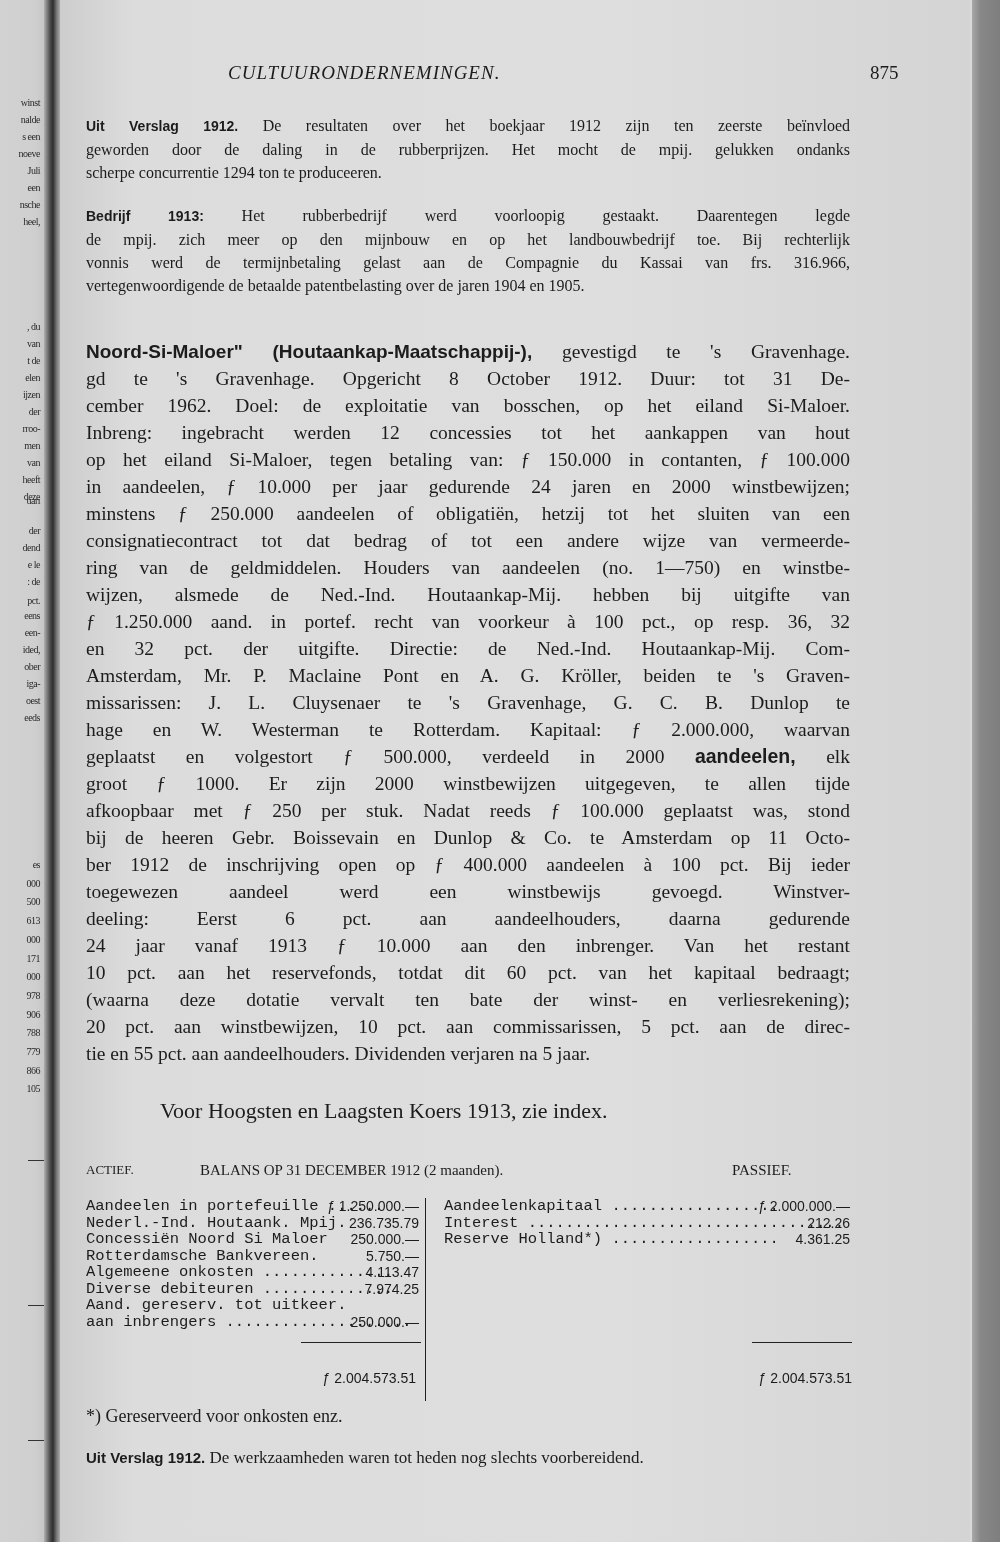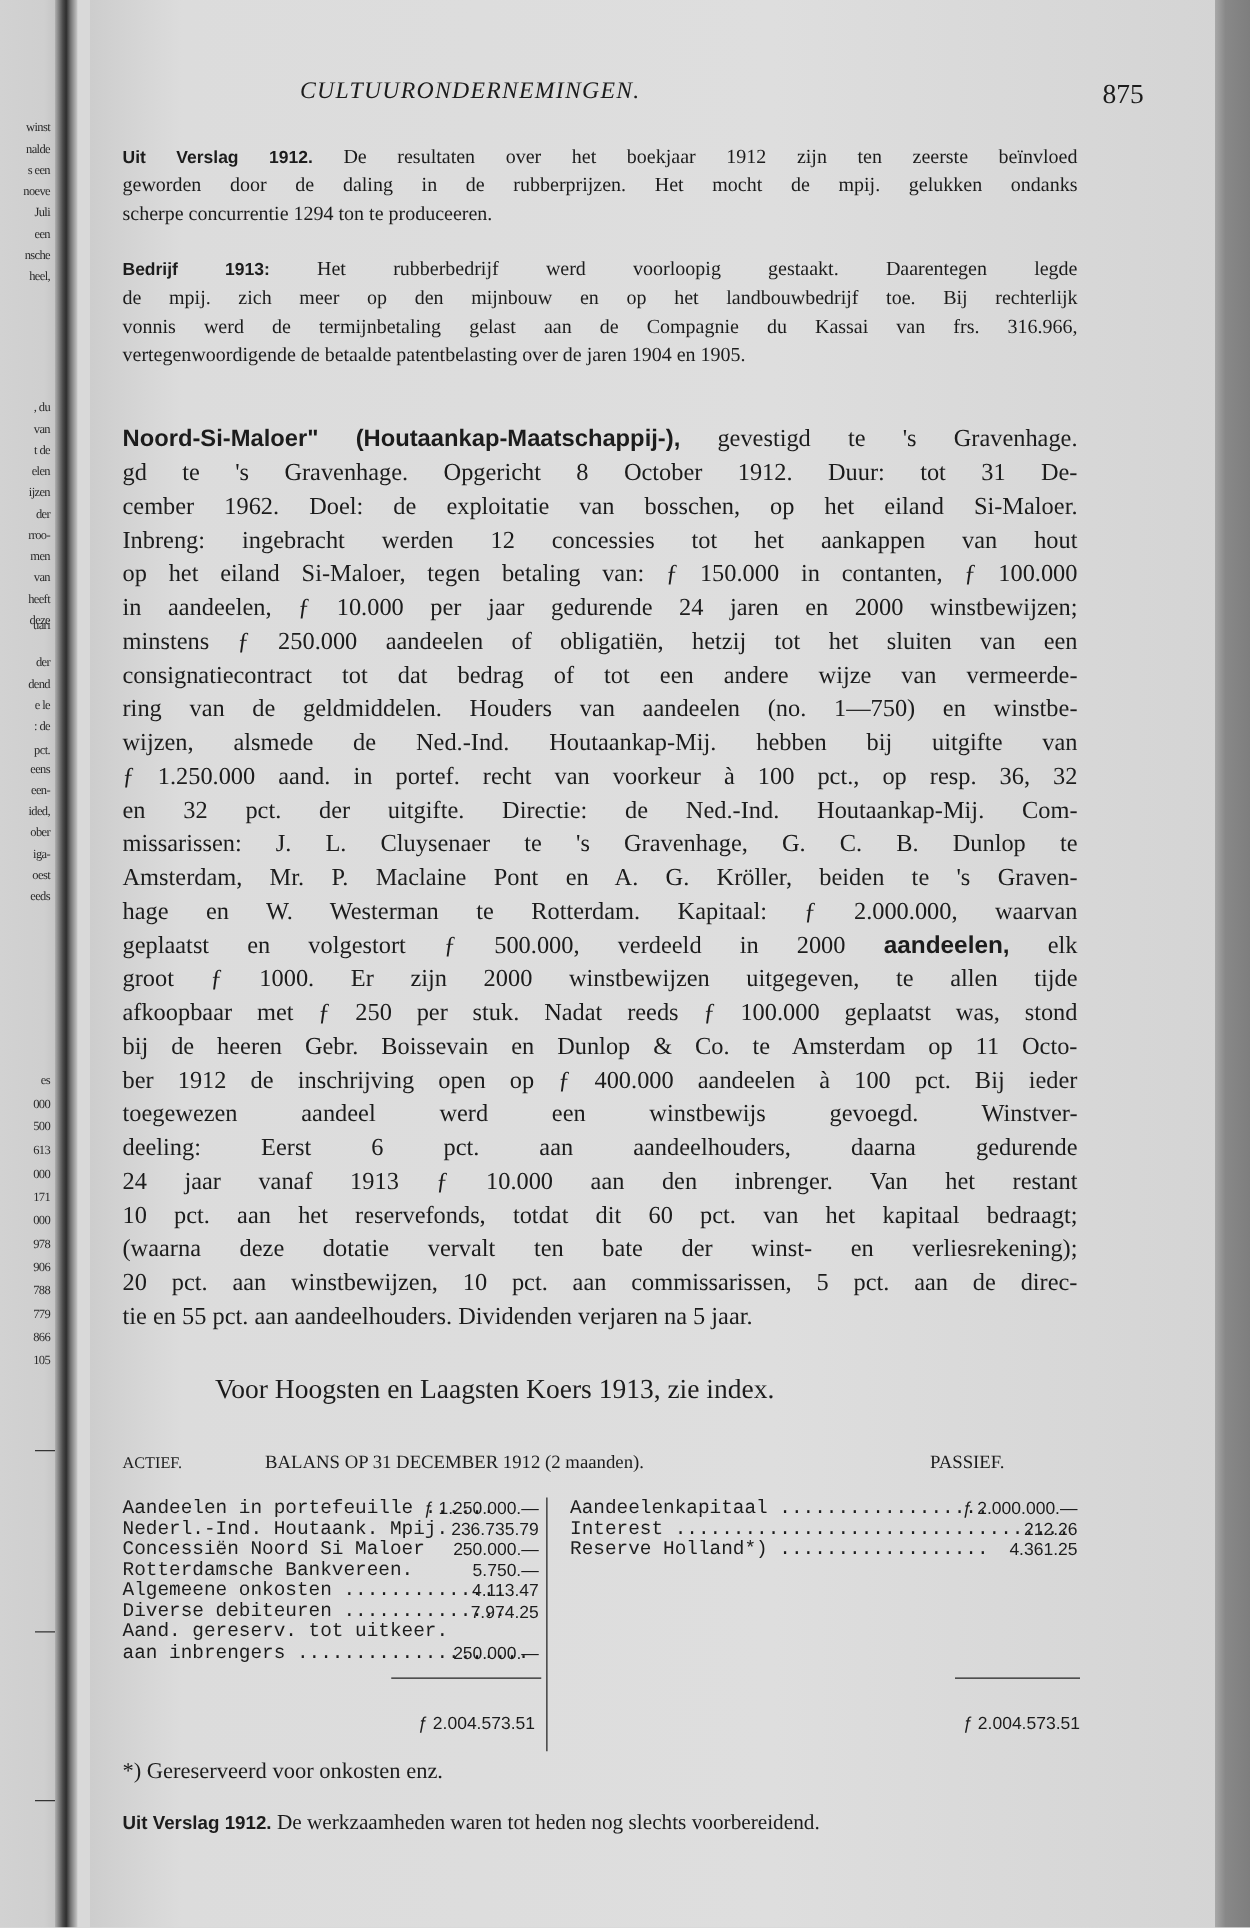--- a/index.html
+++ b/index.html
@@ -22,28 +22,28 @@
     .prev-rule { position: absolute; right: 0; width: 16px; height: 1px; background: #333; }
     .gutter {
       position: absolute; left: 44px; top: 0; width: 18px; height: 1542px;
       background: linear-gradient(to right, #b0b0b0, #4a4a4a 35%, #2e2e2e 50%, #777 70%, #c8c8c8);
     }
     .right-edge {
       position: absolute; right: 0; top: 0; width: 28px; height: 1542px;
       background: linear-gradient(to right, #a8a8a8, #888 30%, #7e7e7e);
     }
     .page {
-      position: absolute; left: 72px; top: 0; width: 910px; height: 1542px;
+      position: absolute; left: 60px; top: 0; width: 910px; height: 1542px;
       background: linear-gradient(to right, #cdcdcd, #dcdcdc 8%, #dedede 60%, #d4d4d4);
     }
     .abs { position: absolute; white-space: nowrap; }
     .running-head {
       left: 168px; top: 62px; font-style: italic; font-size: 19px; letter-spacing: 1px;
     }
-    .page-number { left: 810px; top: 62px; font-size: 22px; }
+    .page-number { left: 810px; top: 62px; font-size: 19px; }
     .para {
       position: absolute; left: 26px; width: 764px;
       font-size: 17.5px; text-align: justify;
     }
     .para .line { display: block; white-space: nowrap; text-align-last: justify; }
     .para .line.last { text-align-last: left; }
     .small-para { font-size: 16px; line-height: 23px; }
     .big-para { line-height: 27px; font-size: 19.5px; }
     .lead-bold {
       font-family: "Liberation Sans", "DejaVu Sans", sans-serif; font-weight: bold;
@@ -154,22 +154,22 @@
     <span class="line">cember 1962.  Doel: de exploitatie van bosschen, op het eiland Si-Maloer.</span>
     <span class="line">Inbreng: ingebracht werden 12 concessies tot het aankappen van hout</span>
     <span class="line">op het eiland Si-Maloer, tegen betaling van: ƒ 150.000 in contanten, ƒ 100.000</span>
     <span class="line">in aandeelen, ƒ 10.000 per jaar gedurende 24 jaren en 2000 winstbewijzen;</span>
     <span class="line">minstens ƒ 250.000 aandeelen of obligatiën, hetzij tot het sluiten van een</span>
     <span class="line">consignatiecontract tot dat bedrag of tot een andere wijze van vermeerde-</span>
     <span class="line">ring van de geldmiddelen.  Houders van aandeelen (no. 1—750) en winstbe-</span>
     <span class="line">wijzen, alsmede de Ned.-Ind. Houtaankap-Mij. hebben bij uitgifte van</span>
     <span class="line">ƒ 1.250.000 aand. in portef. recht van voorkeur à 100 pct., op resp. 36, 32</span>
     <span class="line">en 32 pct. der uitgifte.  Directie: de Ned.-Ind. Houtaankap-Mij.  Com-</span>
+    <span class="line">Amsterdam, Mr. P. Maclaine Pont en A. G. Kröller, beiden te 's Graven-</span>
     <span class="line">missarissen: J. L. Cluysenaer te 's Gravenhage, G. C. B. Dunlop te</span>
-    <span class="line">Amsterdam, Mr. P. Maclaine Pont en A. G. Kröller, beiden te 's Graven-</span>
     <span class="line">hage en W. Westerman te Rotterdam.  Kapitaal: ƒ 2.000.000, waarvan</span>
     <span class="line"><span>geplaatst en volgestort ƒ 500.000, verdeeld in 2000</span> <span class="sans-bold">aandeelen,</span> <span>elk</span></span>
     <span class="line">groot ƒ 1000.  Er zijn 2000 winstbewijzen uitgegeven, te allen tijde</span>
     <span class="line">afkoopbaar met ƒ 250 per stuk.  Nadat reeds ƒ 100.000 geplaatst was, stond</span>
     <span class="line">bij de heeren Gebr. Boissevain en Dunlop &amp; Co. te Amsterdam op 11 Octo-</span>
     <span class="line">ber 1912 de inschrijving open op ƒ 400.000 aandeelen à 100 pct.  Bij ieder</span>
     <span class="line">toegewezen aandeel werd een winstbewijs gevoegd.  Winstver-</span>
     <span class="line">deeling: Eerst 6 pct. aan aandeelhouders, daarna gedurende</span>
     <span class="line">24 jaar vanaf 1913 ƒ 10.000 aan den inbrenger.  Van het restant</span>
     <span class="line">10 pct. aan het reservefonds, totdat dit 60 pct. van het kapitaal bedraagt;</span>

